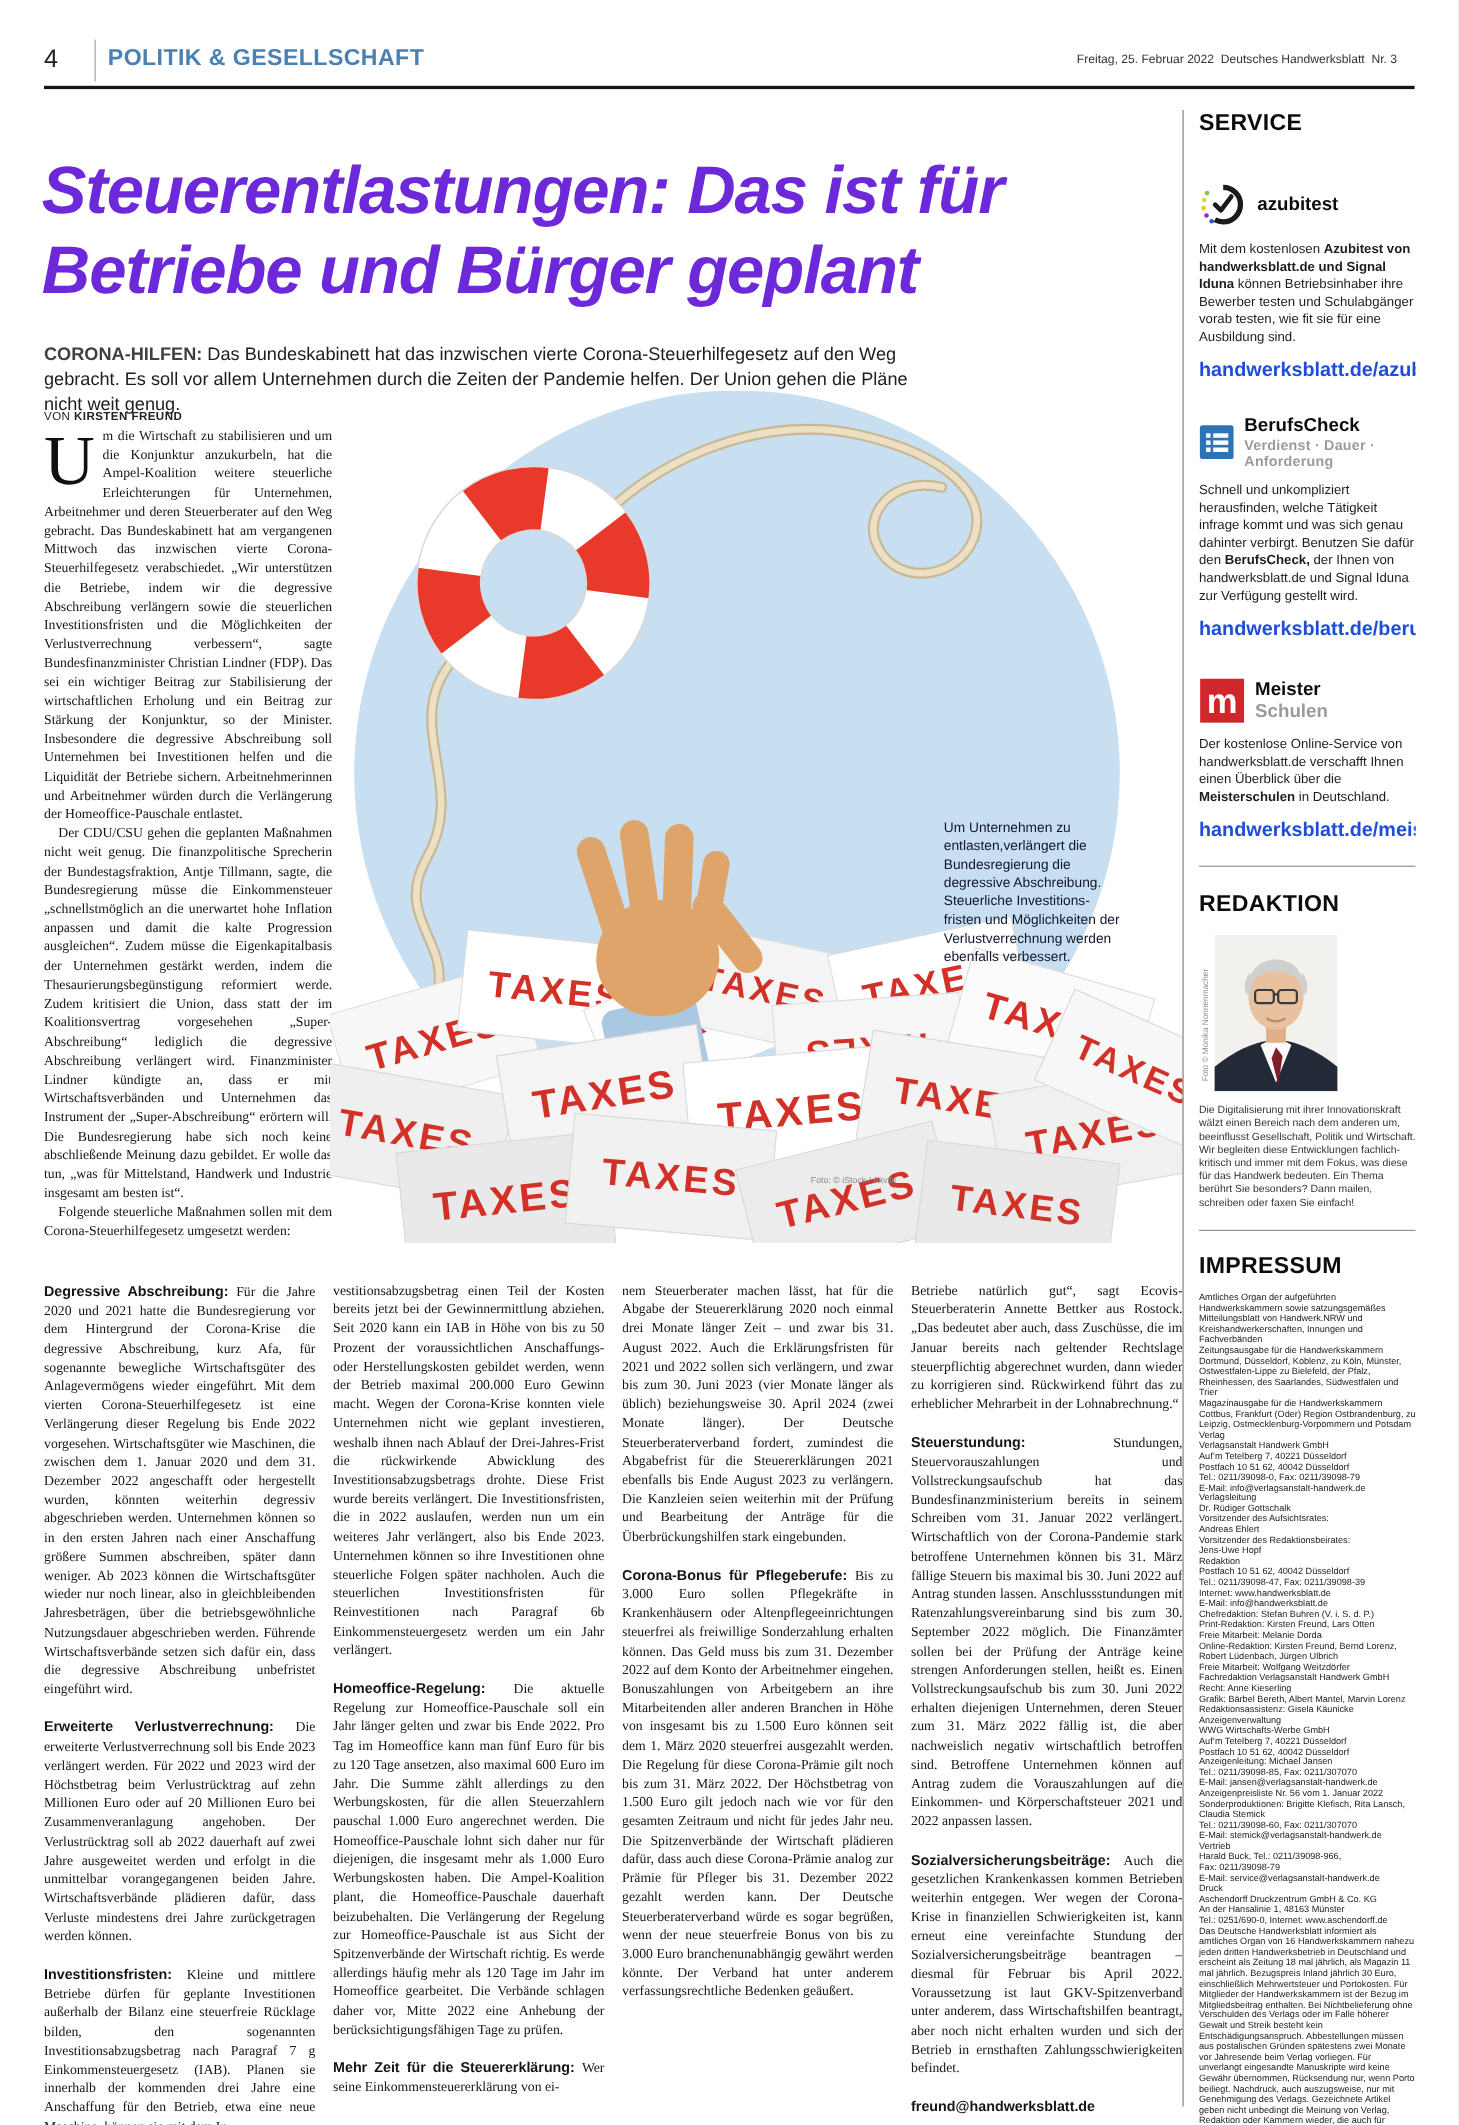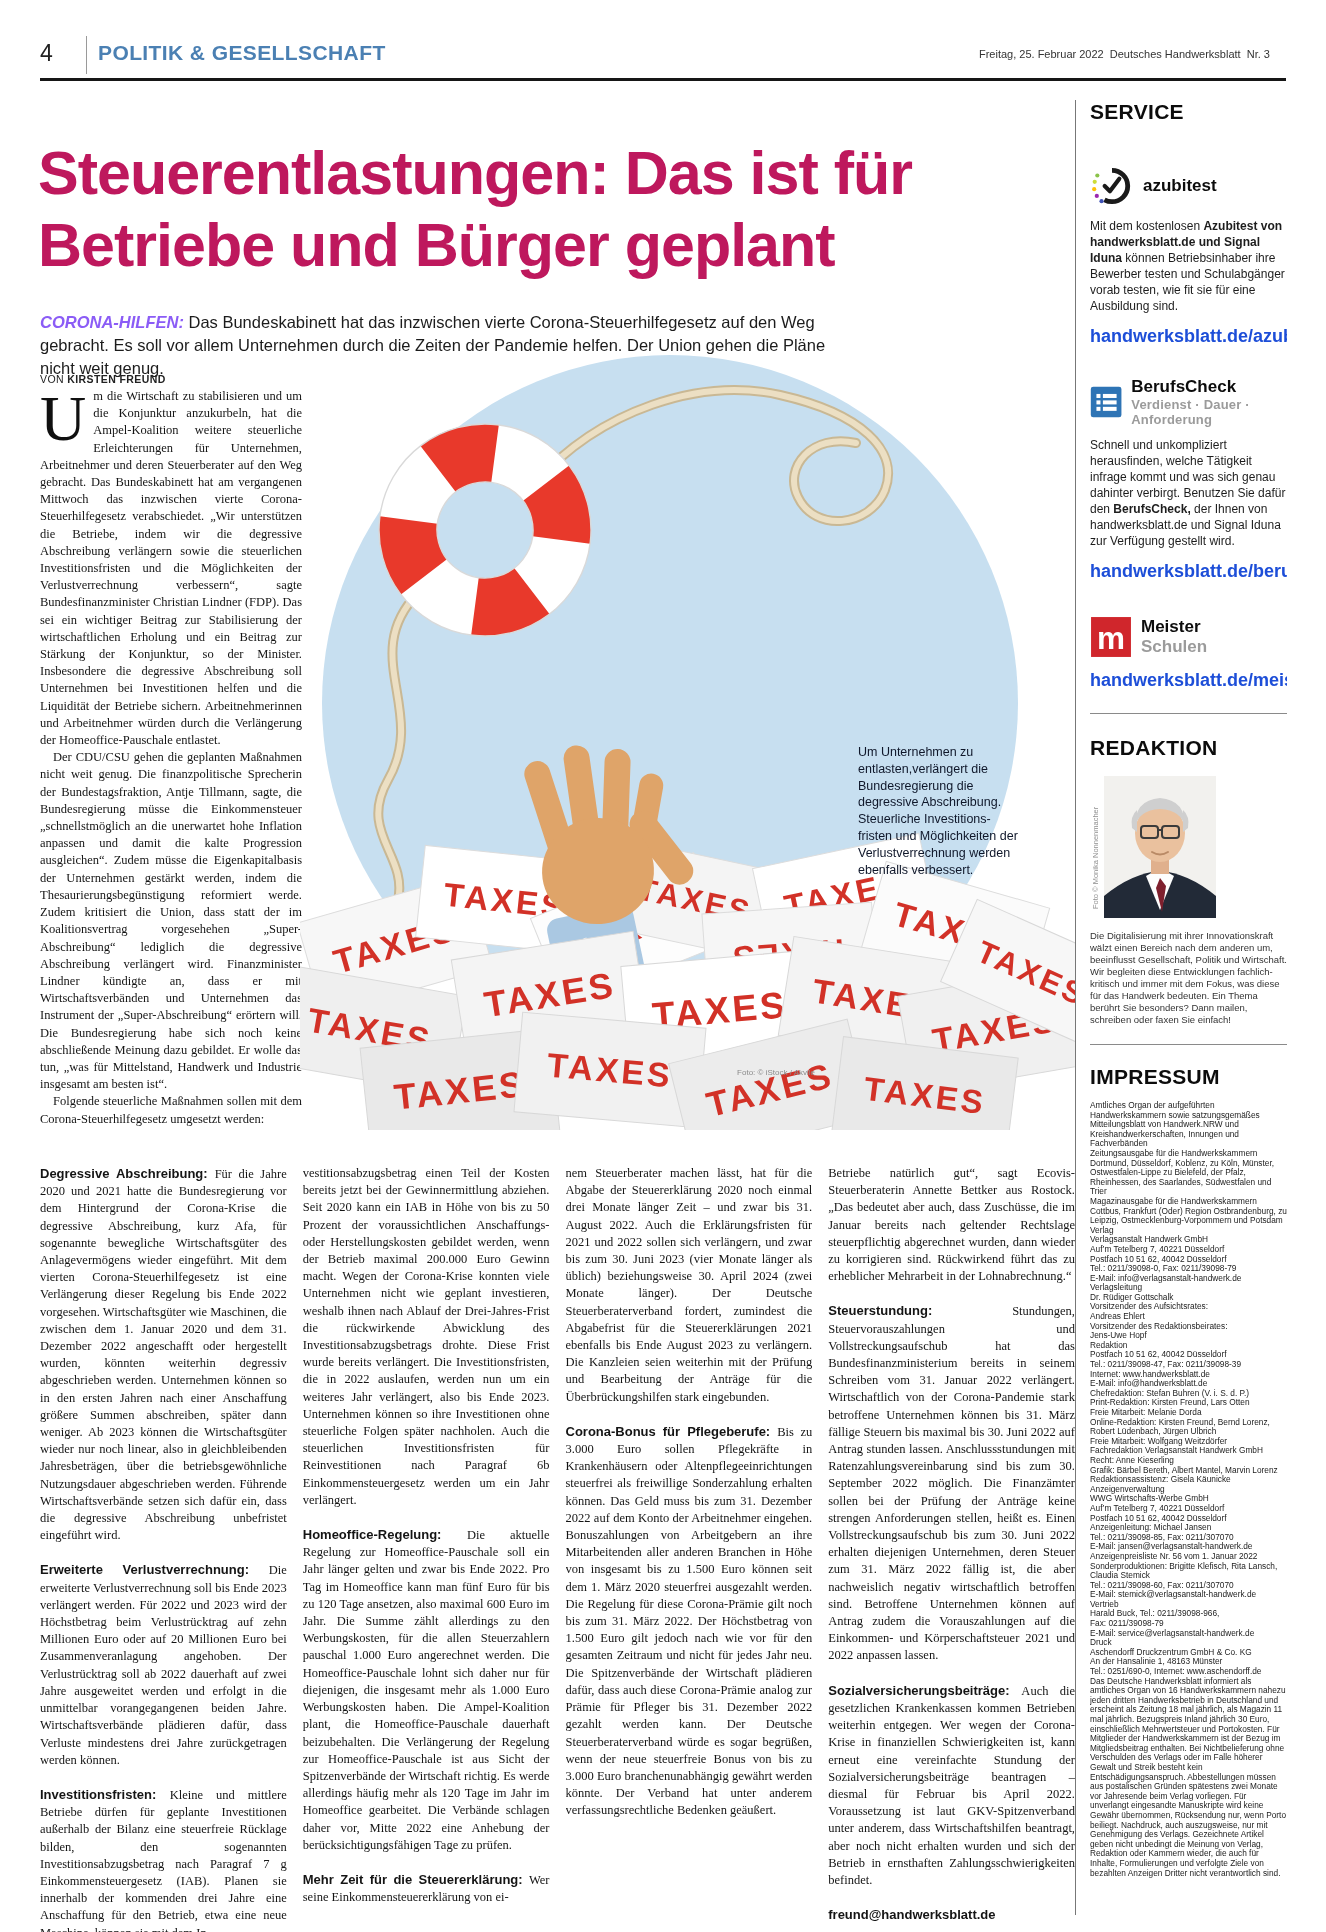--- a/index.html
+++ b/index.html
@@ -10,23 +10,23 @@
   .hdr{position:absolute;left:40px;top:38px;right:40px;height:34px;}
   .hdr-page{position:absolute;left:0;top:2px;font-size:23px;font-weight:400;color:#222;}
   .hdr-vline{position:absolute;left:46px;top:-2px;width:1px;height:38px;background:#9a9a9a;}
   .hdr-section{position:absolute;left:58px;top:3px;font-size:21px;font-weight:700;color:#4b80b3;letter-spacing:.4px;}
   .hdr-date{position:absolute;right:16px;top:10px;font-size:11px;color:#333;white-space:pre;}
   .hdr-rule{position:absolute;left:40px;right:40px;top:78px;height:2.5px;background:#161616;}
 
   
   .headline{position:absolute;left:38px;top:96px;width:1020px;
             font-size:61px;line-height:72px;font-weight:700;letter-spacing:-1px;
-            color:#be185d;white-space:pre-line;}
+            color:#6d28d9;white-space:pre-line;font-style:italic;}
   .lead{position:absolute;left:40px;top:294px;width:790px;font-size:16.5px;line-height:23px;color:#1c1c1c;}
-  .lead .lead-label{color:#8b5cf6;font-weight:700;font-style:italic;}
+  .lead .lead-label{color:#404040;font-weight:700;}
   .byline{position:absolute;left:40px;top:362px;font-size:10.5px;letter-spacing:.4px;color:#222;}
   .byline b{font-weight:700;}
 
   
   .serif{font-family:"Liberation Serif",serif;font-size:12.5px;line-height:17.2px;text-align:justify;color:#141414;}
   .intro-col{position:absolute;left:40px;top:388px;width:262px;height:778px;overflow:hidden;}
   .intro-col p{margin:0;}
   .intro-col p.ind{text-indent:13px;}
   .dropcap{float:left;font-family:"Liberation Serif",serif;font-size:64px;line-height:54px;
            padding:4px 7px 0 0;font-weight:400;color:#101010;}
@@ -265,20 +265,21 @@
     <p class="sb-text"><span>Schnell und unkompliziert herausfinden, welche Tätigkeit infrage kommt und was sich genau dahinter verbirgt. Benutzen Sie dafür den </span><span class="b">BerufsCheck,</span><span> der Ihnen von handwerksblatt.de und Signal Iduna zur Verfügung gestellt wird.</span></p>
     <span class="sb-link">handwerksblatt.de/berufscheck</span>
 
     <div class="logo-row" style="margin-top:34px;">
       <svg width="42" height="42" viewBox="0 0 40 40">
         <rect x="1" y="1" width="38" height="38" fill="#d0262c"></rect>
         <text x="20" y="31" text-anchor="middle" font-family="Liberation Sans, sans-serif" font-weight="700" font-size="30" fill="#fff">m</text>
       </svg>
       <div class="logo-name"><span>Meister</span><span class="sub2">Schulen</span></div>
     </div>
+    <p class="sb-text"><span>Der kostenlose Online-Service von handwerksblatt.de verschafft Ihnen einen Überblick über die </span><span class="b">Meisterschulen</span><span> in Deutschland.</span></p>
     <span class="sb-link">handwerksblatt.de/meisterschulen</span>
 
     <hr class="sb-div">
 
     <h2 class="sb-h" style="margin-top:22px;">REDAKTION</h2>
     <div class="photo-wrap">
       <span class="photo-credit">Foto © Monika Nonnenmacher</span>
       <svg width="112" height="142" viewBox="0 0 112 142">
         <rect width="112" height="142" fill="#f2f1ee"></rect>
         <path d="M0,142 L0,120 Q28,97 56,95 Q84,97 112,120 L112,142 Z" fill="#222a37"></path>

